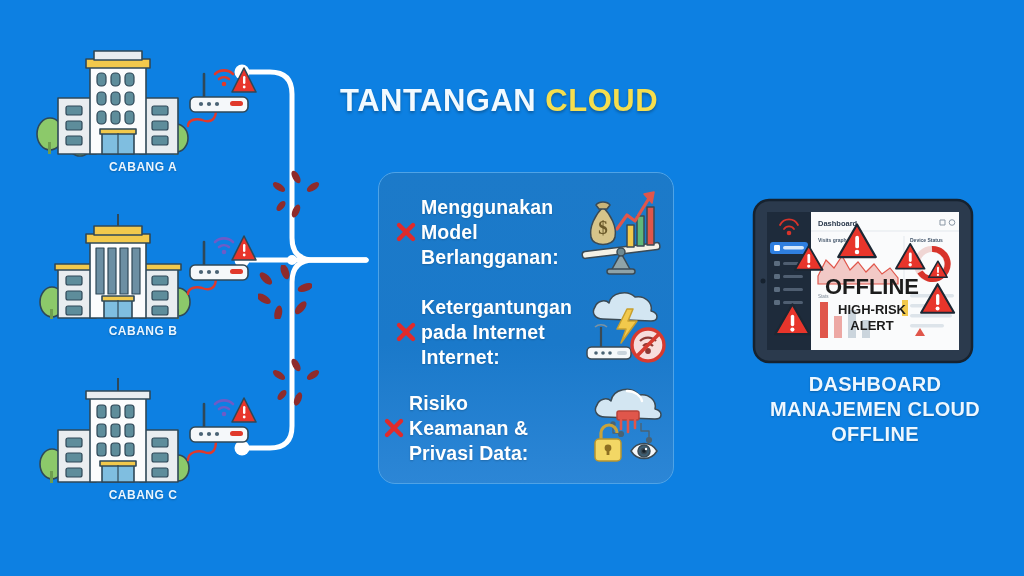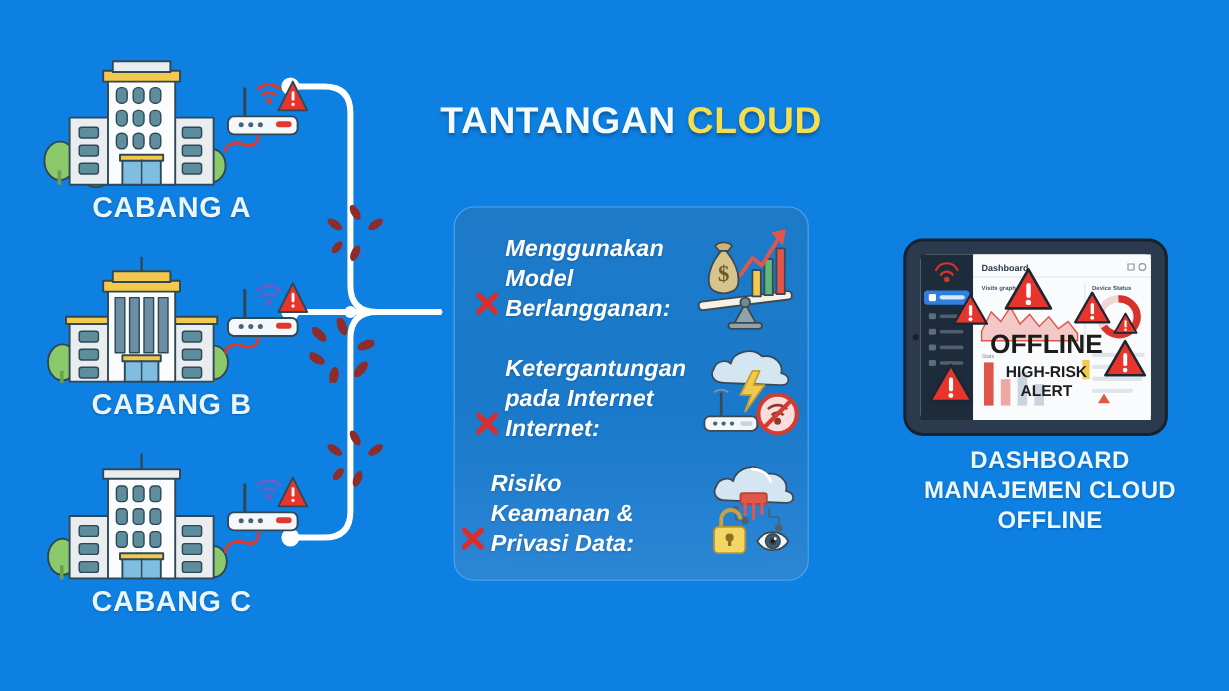--- a/index.html
+++ b/index.html
@@ -10,51 +10,51 @@
     position:relative;
   }
   .stage { position:absolute; inset:0; }
 
   
   .branch { position:absolute; width:250px; }
   .branch-art { position:relative; width:230px; height:110px; margin:0 auto; }
   .branch-label {
     text-align:center;
     color:#EAF6FF;
-    font-size:24px;
+    font-size:12px;
     font-weight:bold;
     letter-spacing:.5px;
     margin-top:4px;
     text-shadow:0 1px 2px rgba(0,0,0,.25);
   }
   .router { position:absolute; }
 
   
   .connectors { position:absolute; left:230px; top:60px; }
 
   
   .burst { position:absolute; }
 
   
   .title {
     position:absolute; left:340px; top:84px; width:372px;
-    text-align:center; line-height:1.12;
+    line-height:1.12;
     font-size:31px; font-weight:bold; letter-spacing:.5px;
   }
   .title .w { color:#F2FAFF; text-shadow:0 2px 3px rgba(0,0,0,.28); }
   .title .y { color:#F5DE4E; text-shadow:0 2px 3px rgba(0,0,0,.28); }
 
   
   .card {
     position:absolute; left:378px; top:172px; width:296px; height:312px;
     background:linear-gradient(180deg,#1C7AC9 0%,#1A79CA 55%,#2C86D6 100%);
     border:1px solid #4FA3E6;
     border-radius:17px;
   }
-  .bullet { position:absolute; display:flex; align-items:flex-end;font-style:italic; }
+  .bullet { position:absolute; display:flex; align-items:center; }
   .bullet .x { width:26px; flex:0 0 26px; padding-top:4px; }
   .bullet .txt {
     color:#FFFFFF; font-size:19.5px; font-weight:bold;
     line-height:1.27; letter-spacing:.1px;
     text-shadow:0 1px 2px rgba(0,0,0,.2);
   }
   .bullet-icon { position:absolute; }
 
   
   .tablet { position:absolute; left:752px; top:198px; }

